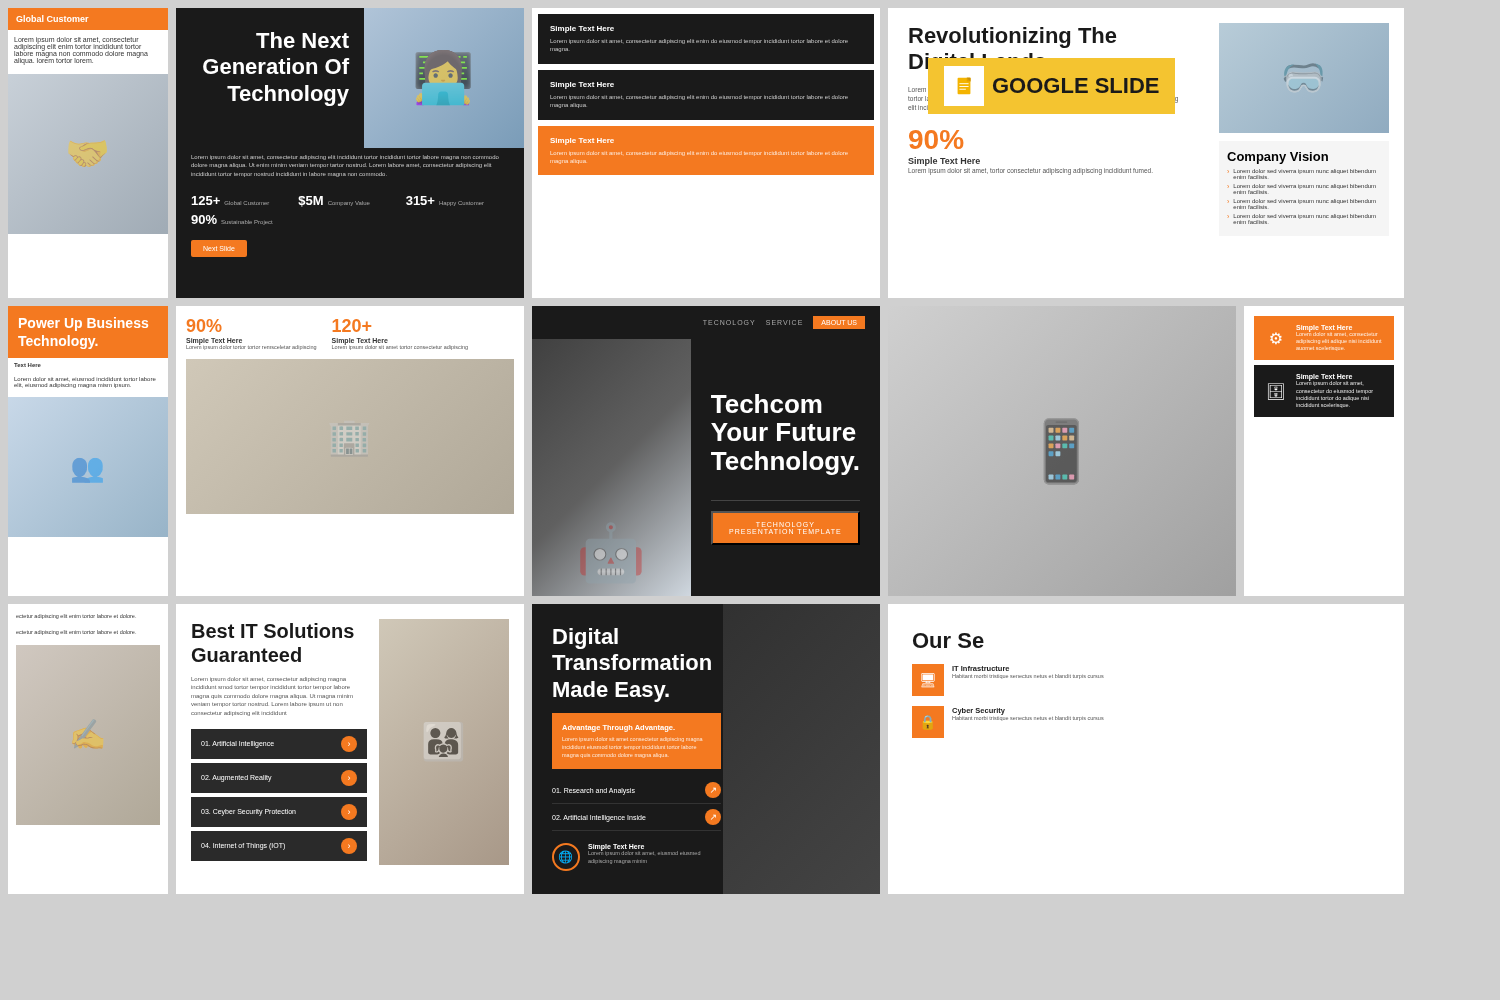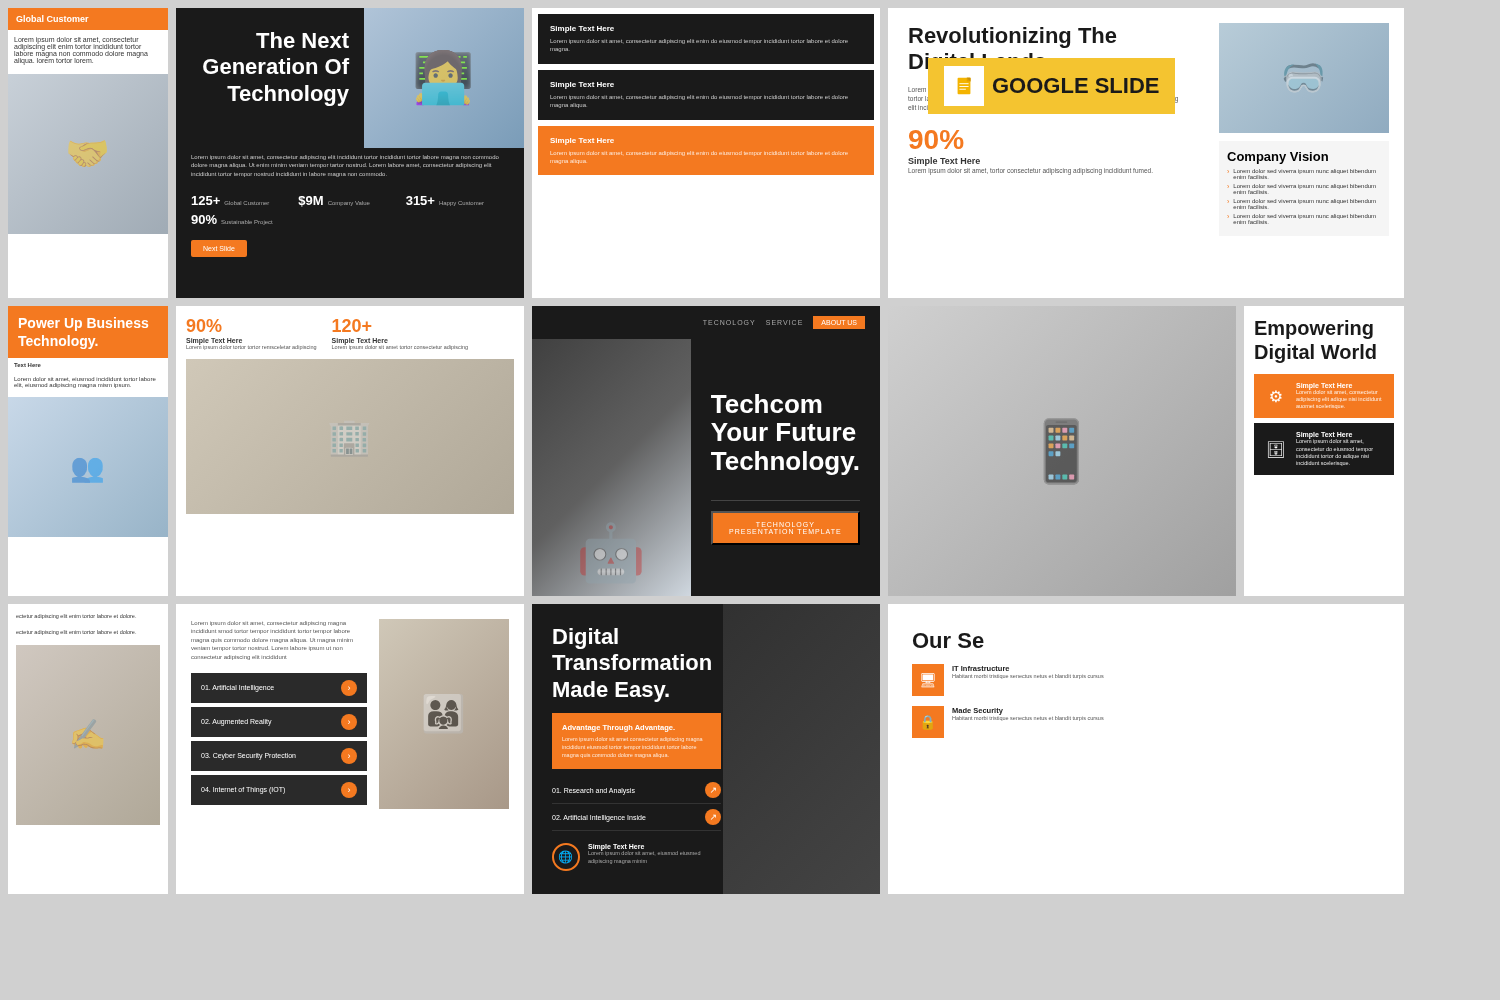--- a/index.html
+++ b/index.html
@@ -693,21 +693,21 @@
         <span class="human-fig">👩‍💻</span>
       </div>
     </div>
     <p class="body-text">Lorem ipsum dolor sit amet, consectetur adipiscing elit incididunt tortor incididunt tortor labore magna non commodo dolore magna aliqua. Ut enim minim veniam tempor tartor nostrud. Lorem labore amet, consectetur adipiscing elit incididunt tortor tempor nostrud incididunt in labore magna non commodo.</p>
     <div class="stats-grid">
       <div class="stat-item">
         <span class="stat-num">125+</span>
         <span class="stat-label">Global Customer</span>
       </div>
       <div class="stat-item">
-        <span class="stat-num">$9M</span>
+        <span class="stat-num">$5M</span>
         <span class="stat-label">Company Value</span>
       </div>
       <div class="stat-item">
         <span class="stat-num">315+</span>
         <span class="stat-label">Happy Customer</span>
       </div>
       <div class="stat-item">
         <span class="stat-num">90%</span>
         <span class="stat-label">Sustainable Project</span>
       </div>
@@ -829,21 +829,20 @@
     </div>
   </div>
 
   <div class="slide-8">
     <div class="bg-img" style="display:flex;align-items:center;justify-content:center;">
       <span style="font-size:60px;color:rgba(255,255,255,0.5);position:relative;z-index:1;">📱</span>
     </div>
   </div>
 
   <div class="slide-9">
-    <h2>Empowering Digital World</h2>
     <div class="feature-box">
       <span class="feature-icon">⚙</span>
       <div class="feature-text">
         <h4>Simple Text Here</h4>
         <p>Lorem dolor sit amet, consectetur adipiscing elit adique nisi incididunt auomet scelerisque.</p>
       </div>
     </div>
     <div class="feature-box dark">
       <span class="feature-icon">🗄</span>
       <div class="feature-text">
@@ -857,20 +856,21 @@
     <div class="text-block">ectetur adipiscing elit enim tortor labore et dolore.</div>
     <div class="text-block">ectetur adipiscing elit enim tortor labore et dolore.</div>
     <div style="width:100%;height:180px;background:linear-gradient(135deg,#d0c8c0,#b0a898);margin-top:8px;display:flex;align-items:center;justify-content:center;">
       <span style="font-size:30px;color:rgba(255,255,255,0.5);">✍️</span>
     </div>
   </div>
 
   <div class="slide-11">
     <div style="display:flex;gap:12px;">
       <div style="flex:1;">
+        <h2>Best IT Solutions Guaranteed</h2>
         <p class="body-text">Lorem ipsum dolor sit amet, consectetur adipiscing magna incididunt smod tortor tempor incididunt tortor tempor labore magna quis commodo dolore magna aliqua. Ut magna minim veniam tempor tortor nostrud. Lorem labore ipsum ut non consectetur adipiscing elit incididunt</p>
         <div class="list-item">
           <span>01. Artificial Intelligence</span>
           <span class="list-arrow">›</span>
         </div>
         <div class="list-item">
           <span>02. Augmented Reality</span>
           <span class="list-arrow">›</span>
         </div>
         <div class="list-item">
@@ -925,19 +925,19 @@
       <div class="service-text">
         <h4>IT Infrastructure</h4>
         <p>Habitant morbi tristique senectus netus et blandit turpis cursus</p>
       </div>
     </div>
     <div class="service-item">
       <div class="service-icon-box">
         <span>🔒</span>
       </div>
       <div class="service-text">
-        <h4>Made Security</h4>
+        <h4>Cyber Security</h4>
         <p>Habitant morbi tristique senectus netus et blandit turpis cursus</p>
       </div>
     </div>
   </div>
 
 </div>
 
 </body></html>

